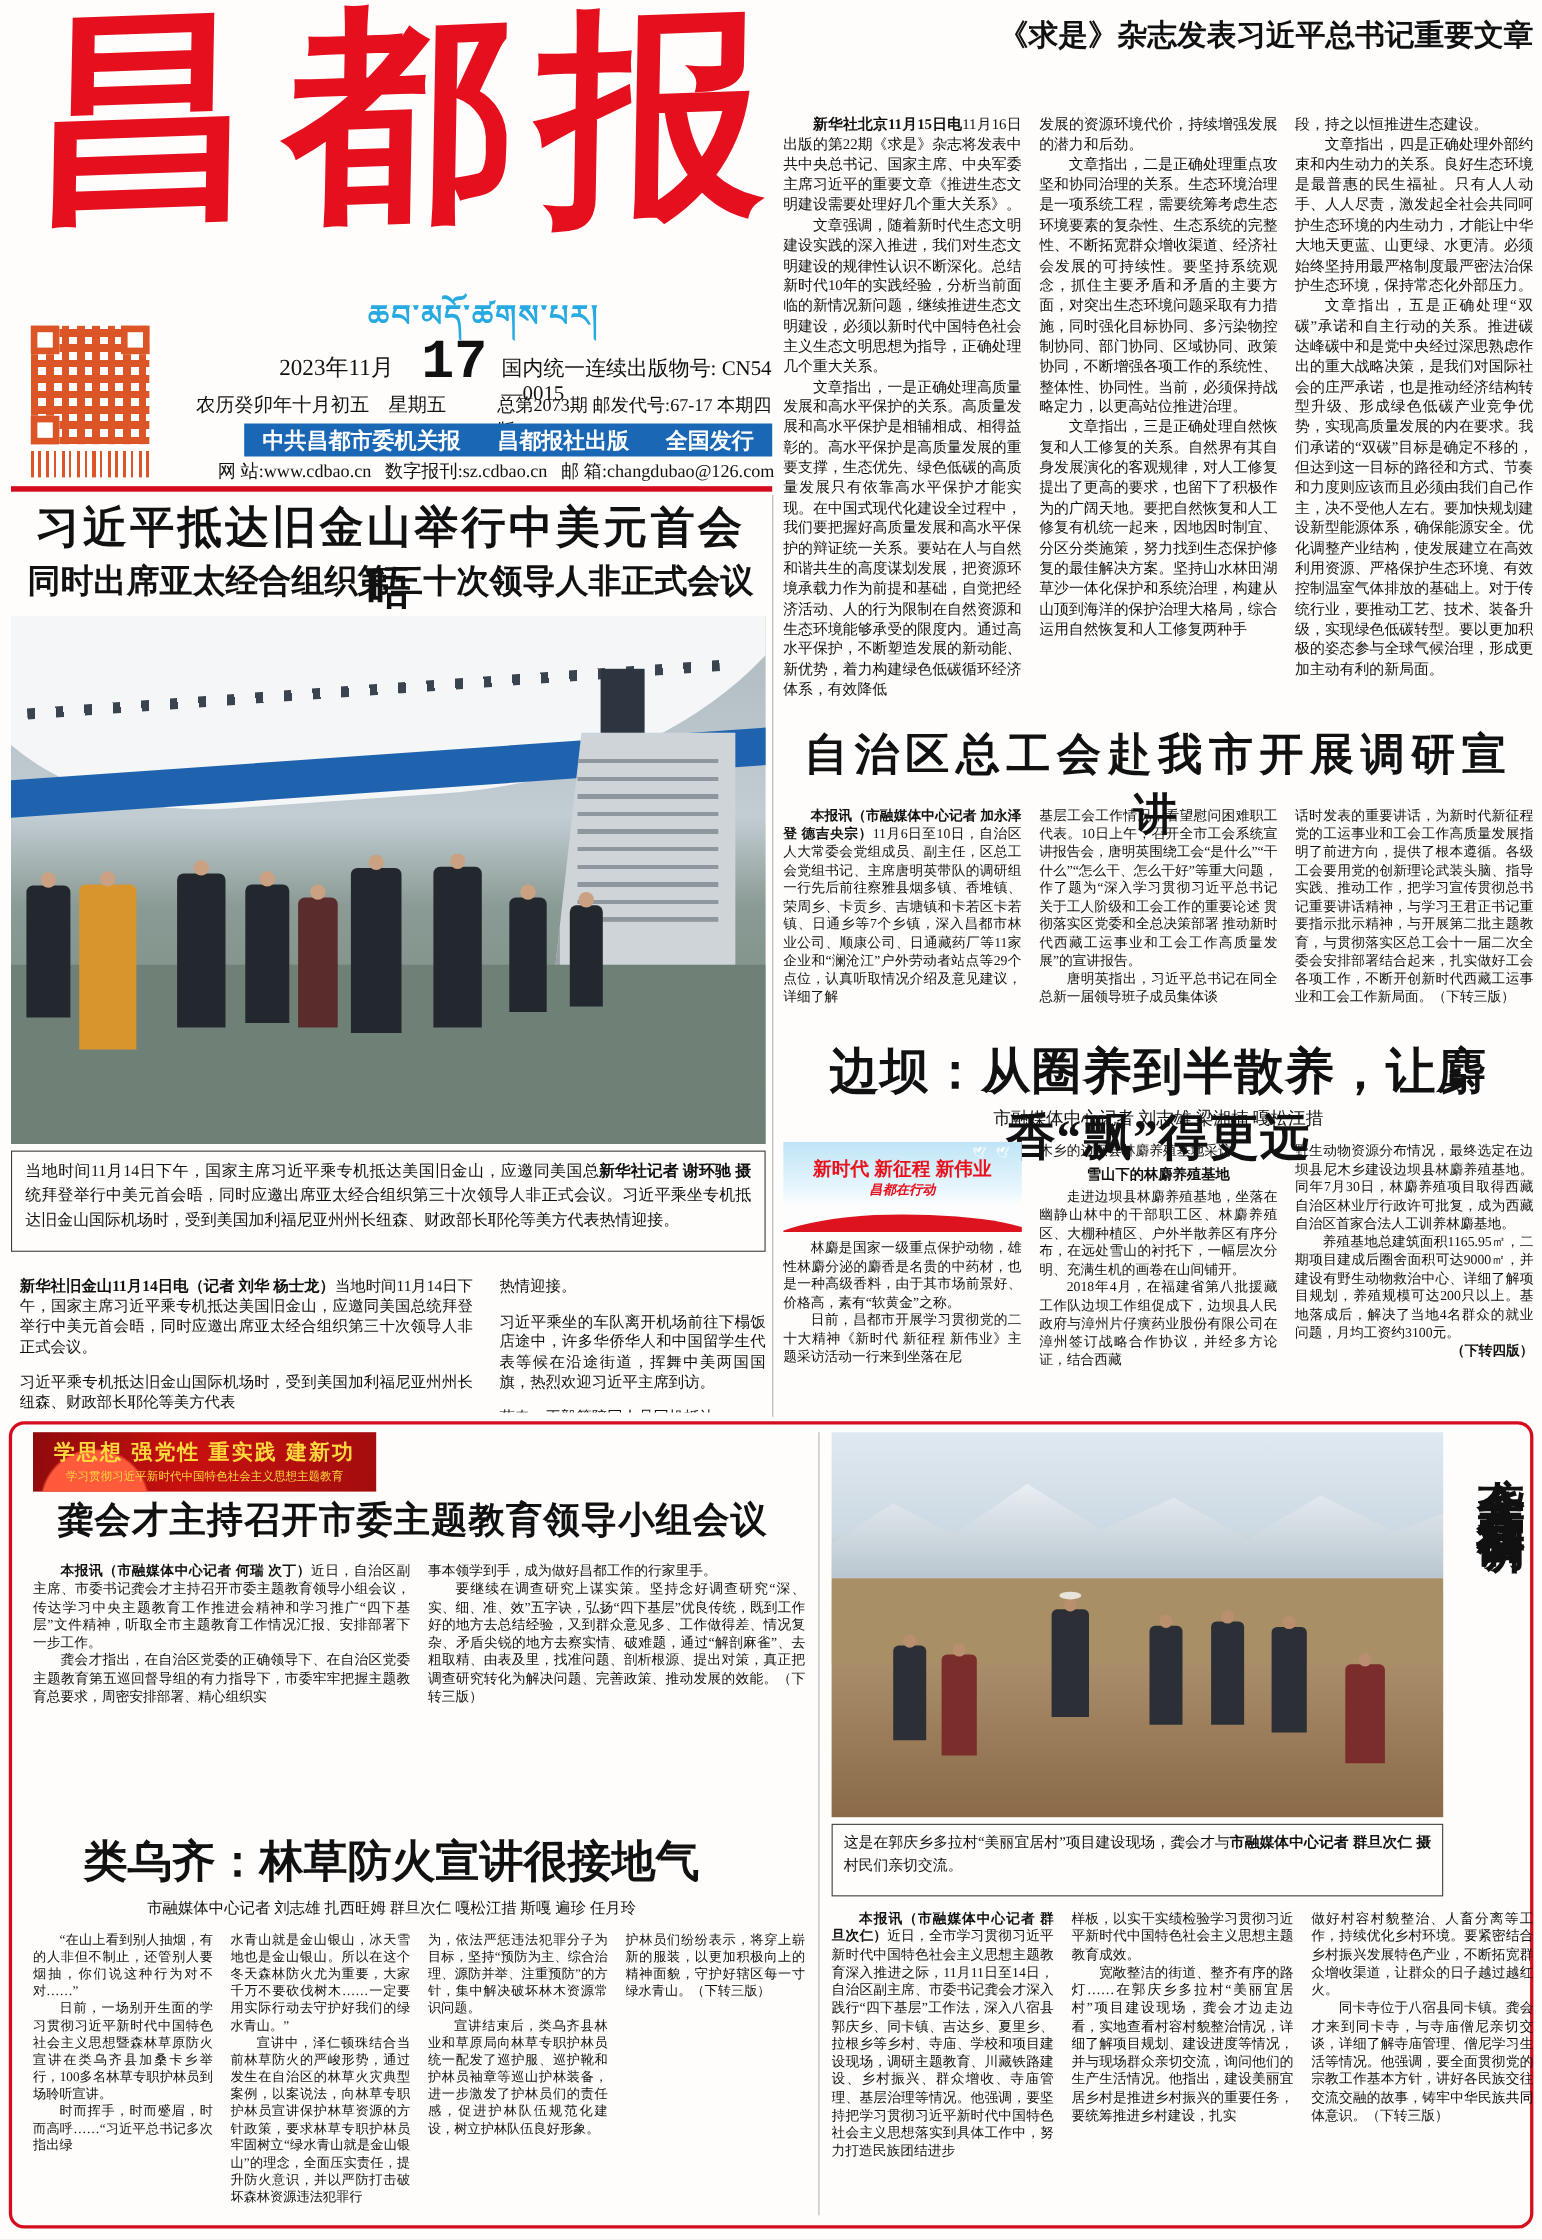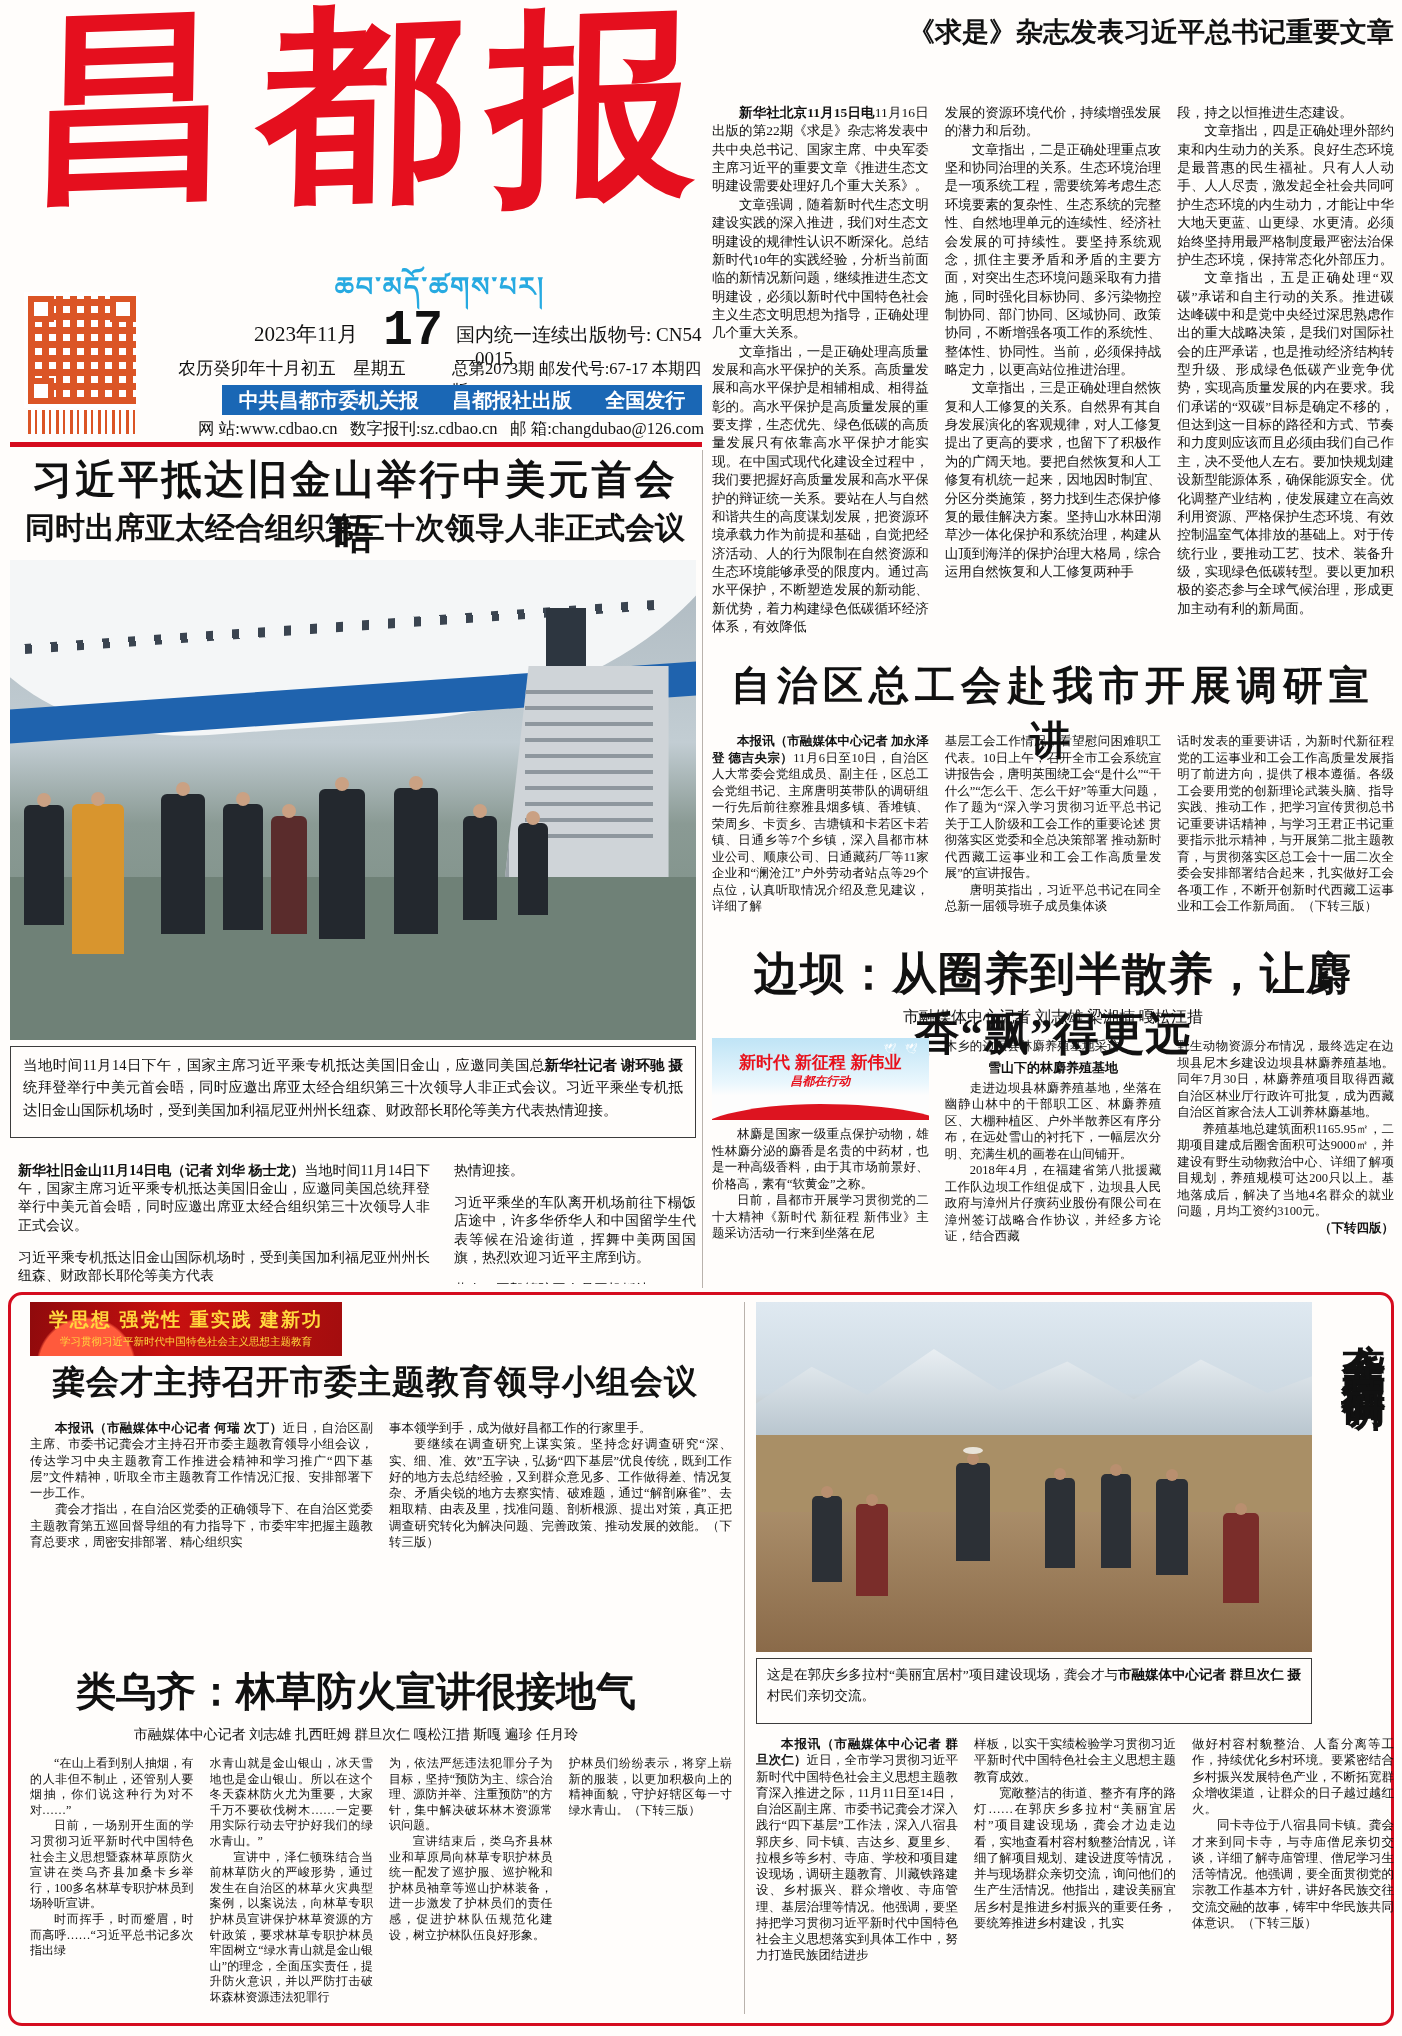--- a/index.html
+++ b/index.html
@@ -156,21 +156,21 @@
 
   <div class="abs rz kicker" data-name="qiushi-kicker">《求是》杂志发表习近平总书记重要文章</div>
   <div class="abs rz cols q-cols" data-name="qiushi-body">
     <div class="col" data-name="qiushi-col-1">
         <p><b>新华社北京11月15日电</b>11月16日出版的第22期《求是》杂志将发表中共中央总书记、国家主席、中央军委主席习近平的重要文章《推进生态文明建设需要处理好几个重大关系》。</p>
         <p>文章强调，随着新时代生态文明建设实践的深入推进，我们对生态文明建设的规律性认识不断深化。总结新时代10年的实践经验，分析当前面临的新情况新问题，继续推进生态文明建设，必须以新时代中国特色社会主义生态文明思想为指导，正确处理几个重大关系。</p>
         <p>文章指出，一是正确处理高质量发展和高水平保护的关系。高质量发展和高水平保护是相辅相成、相得益彰的。高水平保护是高质量发展的重要支撑，生态优先、绿色低碳的高质量发展只有依靠高水平保护才能实现。在中国式现代化建设全过程中，我们要把握好高质量发展和高水平保护的辩证统一关系。要站在人与自然和谐共生的高度谋划发展，把资源环境承载力作为前提和基础，自觉把经济活动、人的行为限制在自然资源和生态环境能够承受的限度内。通过高水平保护，不断塑造发展的新动能、新优势，着力构建绿色低碳循环经济体系，有效降低</p>
       </div>
     <div class="col" data-name="qiushi-col-2">
         <p class="noindent">发展的资源环境代价，持续增强发展的潜力和后劲。</p>
-        <p>文章指出，二是正确处理重点攻坚和协同治理的关系。生态环境治理是一项系统工程，需要统筹考虑生态环境要素的复杂性、生态系统的完整性、自然地理单元的连续性、经济社会发展的可持续性。要坚持系统观念，抓住主要矛盾和矛盾的主要方面，对突出生态环境问题采取有力措施，同时强化目标协同、多污染物控制协同、部门协同、区域协同、政策协同，不断增强各项工作的系统性、整体性、协同性。当前，必须保持战略定力，以更高站位推进治理。</p>
+        <p>文章指出，二是正确处理重点攻坚和协同治理的关系。生态环境治理是一项系统工程，需要统筹考虑生态环境要素的复杂性、生态系统的完整性、不断拓宽群众增收渠道、经济社会发展的可持续性。要坚持系统观念，抓住主要矛盾和矛盾的主要方面，对突出生态环境问题采取有力措施，同时强化目标协同、多污染物控制协同、部门协同、区域协同、政策协同，不断增强各项工作的系统性、整体性、协同性。当前，必须保持战略定力，以更高站位推进治理。</p>
         <p>文章指出，三是正确处理自然恢复和人工修复的关系。自然界有其自身发展演化的客观规律，对人工修复提出了更高的要求，也留下了积极作为的广阔天地。要把自然恢复和人工修复有机统一起来，因地因时制宜、分区分类施策，努力找到生态保护修复的最佳解决方案。坚持山水林田湖草沙一体化保护和系统治理，构建从山顶到海洋的保护治理大格局，综合运用自然恢复和人工修复两种手</p>
       </div>
     <div class="col" data-name="qiushi-col-3">
         <p class="noindent">段，持之以恒推进生态建设。</p>
         <p>文章指出，四是正确处理外部约束和内生动力的关系。良好生态环境是最普惠的民生福祉。只有人人动手、人人尽责，激发起全社会共同呵护生态环境的内生动力，才能让中华大地天更蓝、山更绿、水更清。必须始终坚持用最严格制度最严密法治保护生态环境，保持常态化外部压力。</p>
         <p>文章指出，五是正确处理“双碳”承诺和自主行动的关系。推进碳达峰碳中和是党中央经过深思熟虑作出的重大战略决策，是我们对国际社会的庄严承诺，也是推动经济结构转型升级、形成绿色低碳产业竞争优势，实现高质量发展的内在要求。我们承诺的“双碳”目标是确定不移的，但达到这一目标的路径和方式、节奏和力度则应该而且必须由我们自己作主，决不受他人左右。要加快规划建设新型能源体系，确保能源安全。优化调整产业结构，使发展建立在高效利用资源、严格保护生态环境、有效控制温室气体排放的基础上。对于传统行业，要推动工艺、技术、装备升级，实现绿色低碳转型。要以更加积极的姿态参与全球气候治理，形成更加主动有利的新局面。</p>
       </div>
   </div>
 
   <div class="abs lead-h1" data-name="lead-headline-line1">习近平抵达旧金山举行中美元首会晤</div>

